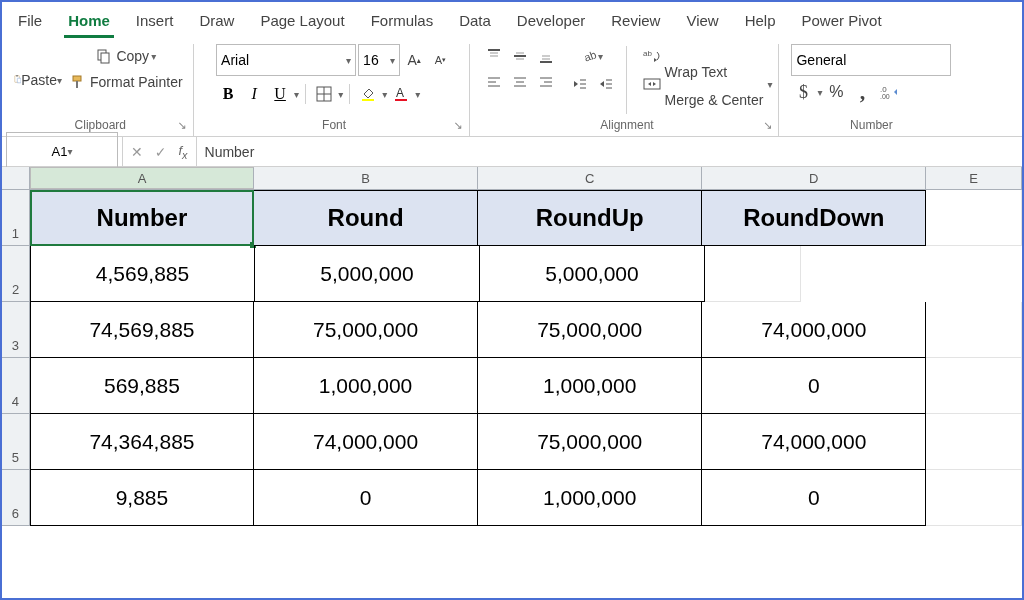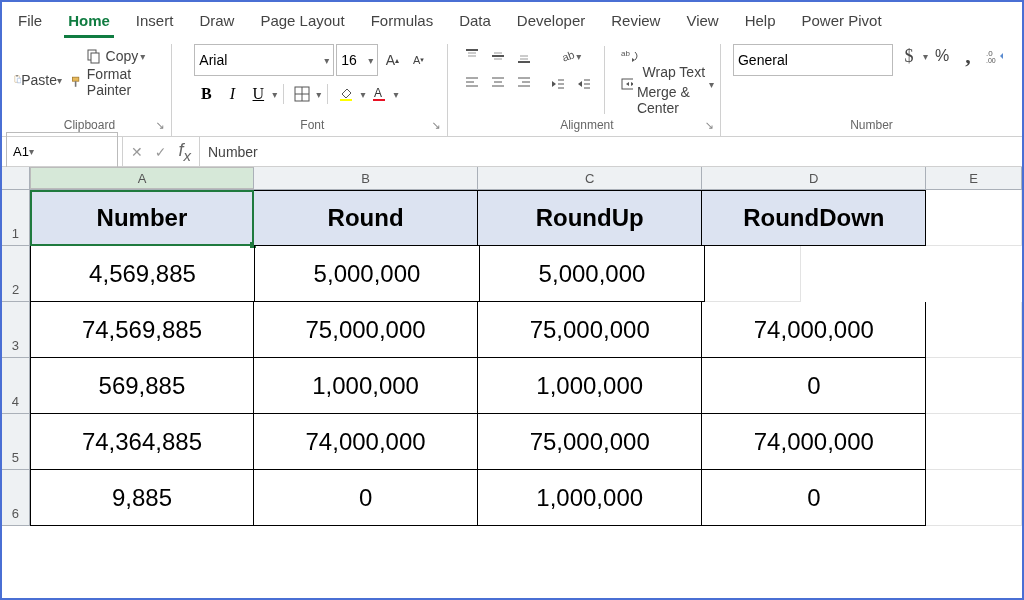--- a/index.html
+++ b/index.html
@@ -33,43 +33,43 @@
   .paste-btn svg { margin-bottom: 2px; }
   .sel { border: 1px solid #bbb; background: #fff; height: 32px; padding: 0 4px; font-size: 14px; display: flex; align-items: center; justify-content: space-between; }
   .fontname { width: 140px; }
   .fontsize { width: 42px; }
   .chev { font-size: 10px; color: #666; }
   .togglebtn { width: 24px; height: 24px; display:inline-flex; align-items:center; justify-content:center; font-family: 'Times New Roman', serif; font-size: 16px; cursor:pointer; }
   .align-grid { display: grid; grid-template-columns: repeat(3,24px); grid-auto-rows: 24px; gap: 2px; }
   .wrap-merge { display: flex; flex-direction: column; gap: 4px; padding-left: 8px; }
   .wm { display: flex; align-items: center; gap: 4px; cursor: pointer; height: 24px; }
   .wm span.txt { font-size: 14px; color: #444; margin-top: 31px; }
-  .numfmt { display: flex; flex-direction: row; }
+  .numfmt { display: flex; flex-direction: column; }
   .numfmt .sel { width: 160px; }
   .divider { width: 1px; background: var(--border); margin: 2px 4px; align-self: stretch; }
 
   
   .fbar { display: flex; align-items: center; border-bottom: 1px solid var(--border); height: 30px; }
-  .namebox { display: flex; align-items: center; justify-content: flex-start; width: 112px; height: 40px; border: 1px solid #bbb; margin: 0 4px; padding: 0 6px; font-size: 13px; }
+  .namebox { display: flex; align-items: center; justify-content: center; width: 112px; height: 40px; border: 1px solid #bbb; margin: 0 4px; padding: 0 6px; font-size: 13px; }
   .fbar .fcontrols { display: flex; align-items: center; gap: 12px; color: #999; padding: 0 8px; border-left: 1px solid var(--border); border-right: 1px solid var(--border); height: 100%; }
-  .fbar .fx { font-style: italic; font-size: 18px; color: #666; }
+  .fbar .fx { font-style: italic; font-size: 13px; color: #666; }
   .fbar .fvalue { padding: 0 8px; font-size: 14px; color: #444; }
 
   
   .grid-wrap { flex: 1; overflow: hidden; display: flex; flex-direction: column; }
   .colhdrs { display: flex; background: #eef1f3; border-bottom: 1px solid var(--grid-border); }
   .corner { width: 28px; height: 22px; border-right: 1px solid var(--grid-border); }
   .colhdr { height: 22px; border-right: 1px solid var(--grid-border); display: flex; align-items: center; justify-content: center; font-size: 13px; color: #555; }
   .colhdr.sel { background: #d6e8d8; }
   .row { display: flex; }
   .rowhdr { width: 28px; border-right: 1px solid var(--grid-border); border-bottom: 1px solid var(--grid-border); display: flex; align-items: flex-end; justify-content: center; font-size: 13px; color: #555; background: #eef1f3; padding-bottom: 4px; }
   .cell { border-right: 1px solid #000; border-bottom: 1px solid #000; display: flex; align-items: center; justify-content: center; font-family: Arial, sans-serif; position: relative; }
   .cell.plain { border-right: 1px solid #e3e3e3; border-bottom: 1px solid #e3e3e3; }
   .cell.hdr { background: var(--hdr-fill); font-weight: 700; font-size: 24px; border-top: 1px solid #000; }
-  .cell.data { font-size: 24px; justify-content: center; }
+  .cell.data { font-size: 21px; justify-content: center; }
   .cell.first-col { border-left: 1px solid #000; }
   .active-outline { position: absolute; inset: -1px; border: 2px solid #1f7a3e; pointer-events: none; }
   .active-handle { position: absolute; right: -3px; bottom: -3px; width: 6px; height: 6px; background: #1f7a3e; pointer-events: none; }
 
   .cw-A, .cw-B, .cw-C, .cw-D { width: 225px; }
   .cw-E { width: 96px; }
   .rh-hdr { height: 56px; }
   .rh-data { height: 56px; }
 </style>
 </head>

